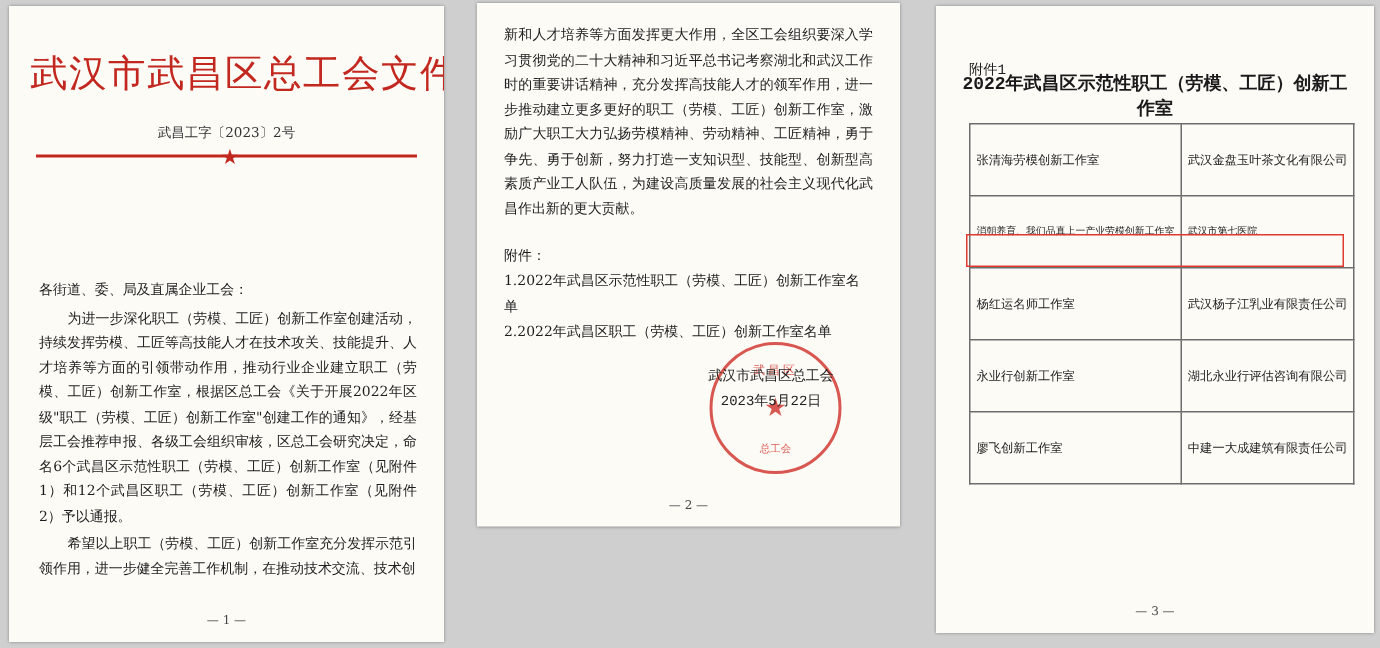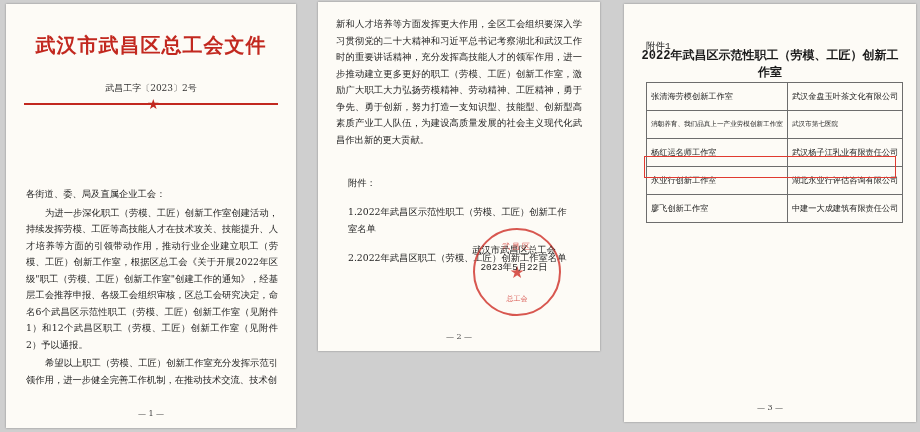--- a/index.html
+++ b/index.html
@@ -30,24 +30,24 @@
   
   #page1 { left: 6px;  top: 4px;  width: 290px; height: 424px; }
   #page2 { left: 318px; top: 2px; width: 282px; height: 349px; }
   #page3 { left: 624px; top: 4px; width: 292px; height: 418px; }
 
   .p1-title {
     position: absolute;
     left: 14px;
     top: 28px;
     width: 262px;
-    text-align: center;
-    font-family: "DejaVu Serif", serif;
-    font-weight: bold;
-    font-size: 20px;
+    text-align: right;
+    font-family: "DejaVu Serif", serif;
+    font-weight: normal;
+    font-size: 25px;
     letter-spacing: 1px;
     color: #c2281f;
     white-space: nowrap;
   }
   .p1-docnum {
     position: absolute;
     left: 0; right: 0;
     top: 78px;
     text-align: center;
     font-size: 9px;
@@ -120,21 +120,21 @@
   .p2-attach {
     position: absolute;
     left: 18px;
     top: 160px;
     width: 246px;
     font-family: "DejaVu Serif", serif;
     font-size: 9.3px;
     line-height: 17px;
     color: #1d1d1d;
   }
-  .p2-attach p { margin: 12px; }
+  .p2-attach p { margin: 0; }
   .p2-sign {
     position: absolute;
     right: 26px;
     top: 240px;
     width: 120px;
     text-align: center;
     font-family: Liberation Mono, monospace;
     font-size: 9.3px;
     line-height: 17px;
     color: #1d1d1d;
@@ -204,21 +204,21 @@
     top: 78px;
     width: 248px;
     border-collapse: collapse;
     font-family: "DejaVu Serif", serif;
     font-size: 8.2px;
     color: #1d1d1d;
   }
   .p3-table td {
     border: 0.8px solid #6d6d6d;
     height: 19px;
-    padding: 4px 4px;
+    padding: 14px 4px;
     white-space: nowrap;
     overflow: hidden;
   }
   .p3-table td.c1 { width: 118px; }
   .p3-table td.c2 { width: 130px; }
   .highlight-box {
     position: absolute;
     left: 20px;
     top: 152px;
     width: 252px;

